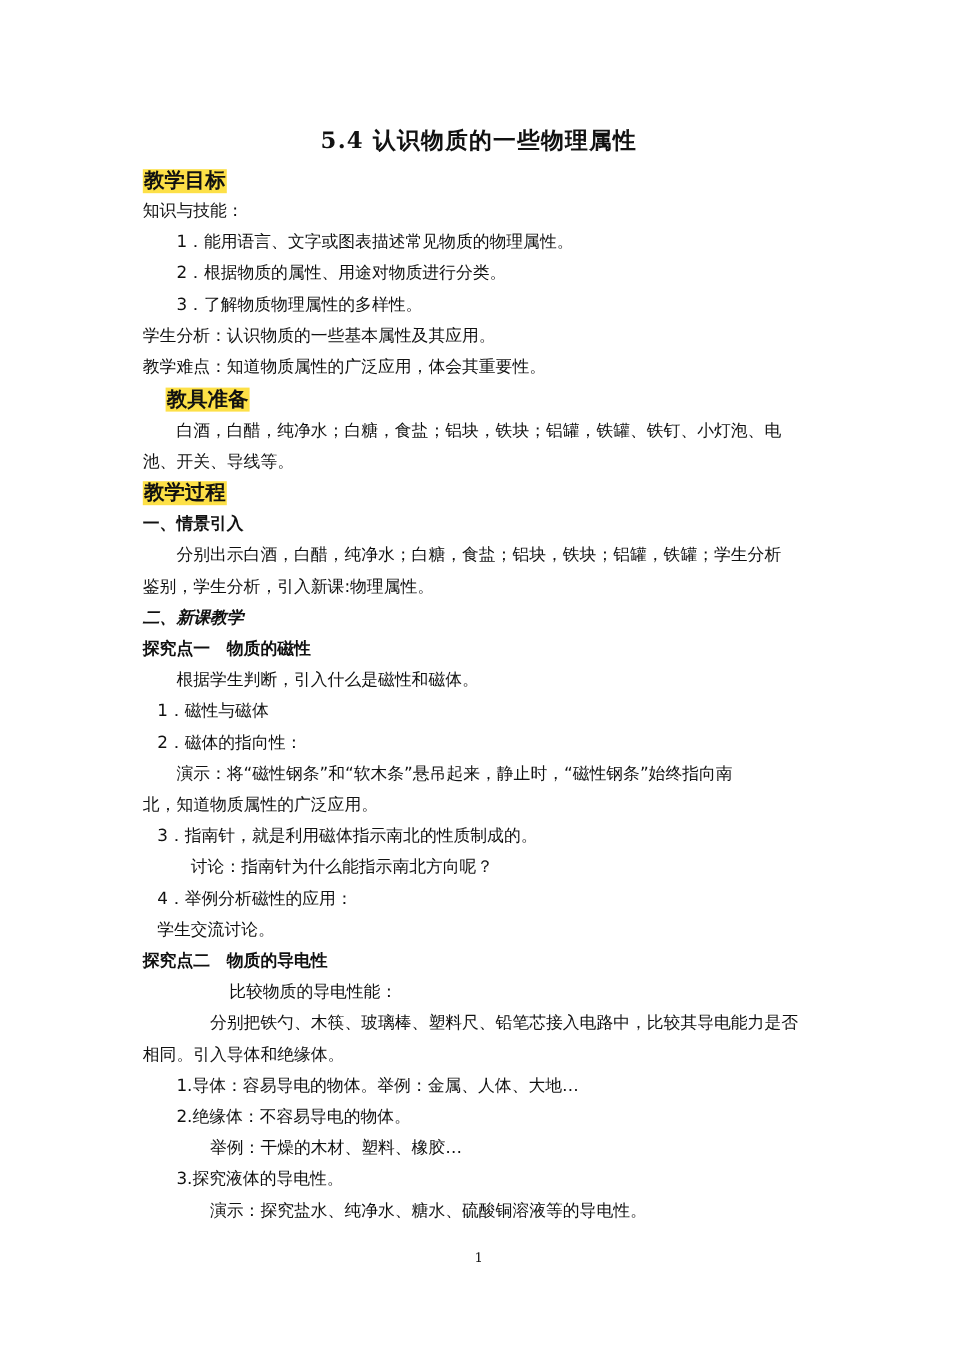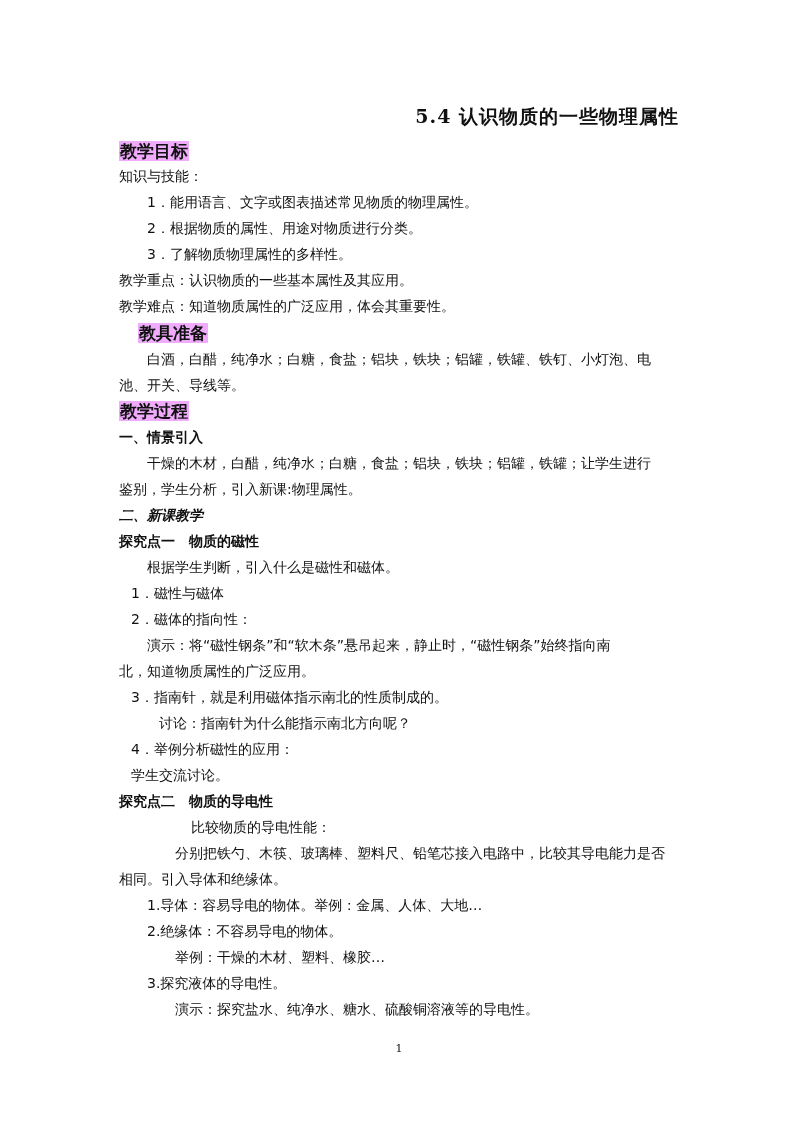--- a/index.html
+++ b/index.html
@@ -1,47 +1,47 @@
 <!DOCTYPE html>
 <html><head>
 <meta charset="utf-8">
 <style>
   html, body { margin: 0; padding: 0; background: #ffffff; }
   body { width: 794px; height: 1123px; position: relative; overflow: hidden;
          font-family: "DejaVu Sans", "Liberation Sans", sans-serif; color: #111; }
   .page { position: absolute; left: 119px; top: 0; width: 560px; }
   .line { position: absolute; left: 0; white-space: nowrap; font-size: 14px; line-height: 20px; }
-  .title { position: absolute; left: 0; width: 560px; text-align: right; top: 104px;
+  .title { position: absolute; left: 0; width: 560px; text-align: center; top: 104px;
            font-family: "DejaVu Serif", "Liberation Serif", serif; font-size: 19px; font-weight: bold; letter-spacing: 1px; }
-  .hl { background: #f0abfc; color: #111; font-size: 17px; font-weight: bold; padding: 0 1px; line-height: 22px; }
+  .hl { background: #fde047; color: #111; font-size: 17px; font-weight: bold; padding: 0 1px; line-height: 22px; }
   .bold { font-weight: bold; }
   .pagenum { position: absolute; top: 1042px; left: 0; width: 560px; text-align: center; font-size: 11px;
              font-family: "DejaVu Serif", serif; }
 </style>
 </head>
 <body>
 
 <div class="page">
   <div class="title">5.4 认识物质的一些物理属性</div>
 
   <div class="line" style="top:140px;"><span class="hl">教学目标</span></div>
   <div class="line" style="top:166px;">知识与技能：</div>
   <div class="line" style="top:192px; left:28px;">1．能用语言、文字或图表描述常见物质的物理属性。</div>
   <div class="line" style="top:218px; left:28px;">2．根据物质的属性、用途对物质进行分类。</div>
   <div class="line" style="top:244px; left:28px;">3．了解物质物理属性的多样性。</div>
-  <div class="line" style="top:270px;">教学重点：认识物质的一些基本属性及其应用。</div>
+  <div class="line" style="top:270px;">学生分析：认识物质的一些基本属性及其应用。</div>
   <div class="line" style="top:296px;">教学难点：知道物质属性的广泛应用，体会其重要性。</div>
 
   <div class="line" style="top:322px;padding-left:19px;"><span class="hl">教具准备</span></div>
   <div class="line" style="top:349px; left:28px;">白酒，白醋，纯净水；白糖，食盐；铝块，铁块；铝罐，铁罐、铁钉、小灯泡、电</div>
   <div class="line" style="top:375px;">池、开关、导线等。</div>
 
   <div class="line" style="top:400px;"><span class="hl">教学过程</span></div>
   <div class="line bold" style="top:427px;">一、情景引入</div>
-  <div class="line" style="top:453px; left:28px;">干燥的木材，白醋，纯净水；白糖，食盐；铝块，铁块；铝罐，铁罐；让学生进行</div>
+  <div class="line" style="top:453px; left:28px;">分别出示白酒，白醋，纯净水；白糖，食盐；铝块，铁块；铝罐，铁罐；学生分析</div>
   <div class="line" style="top:479px;">鉴别，学生分析，引入新课:物理属性。</div>
   <div class="line bold" style="top:505px;font-style:italic;">二、新课教学</div>
 
   <div class="line bold" style="top:531px;">探究点一　物质的磁性</div>
   <div class="line" style="top:557px; left:28px;">根据学生判断，引入什么是磁性和磁体。</div>
   <div class="line" style="top:583px; left:12px;">1．磁性与磁体</div>
   <div class="line" style="top:609px; left:12px;">2．磁体的指向性：</div>
   <div class="line" style="top:635px; left:28px;">演示：将“磁性钢条”和“软木条”悬吊起来，静止时，“磁性钢条”始终指向南</div>
   <div class="line" style="top:661px;">北，知道物质属性的广泛应用。</div>
   <div class="line" style="top:687px; left:12px;">3．指南针，就是利用磁体指示南北的性质制成的。</div>

